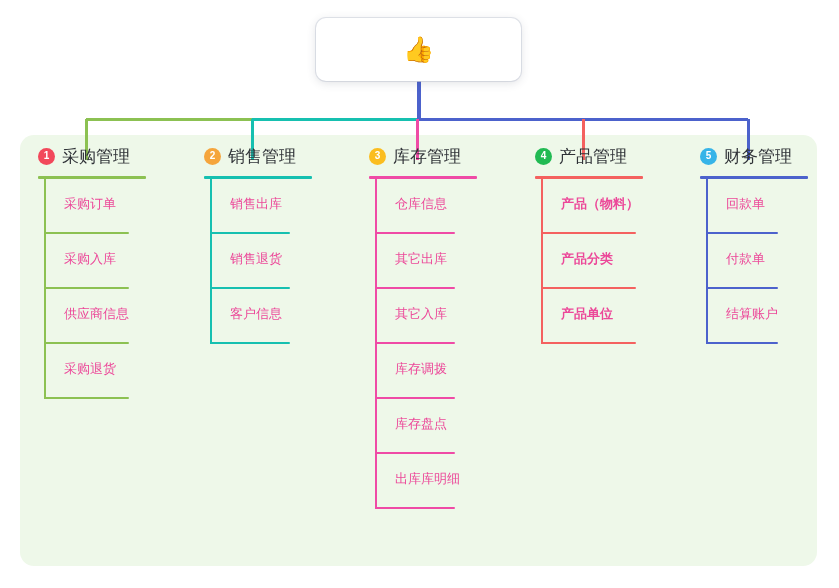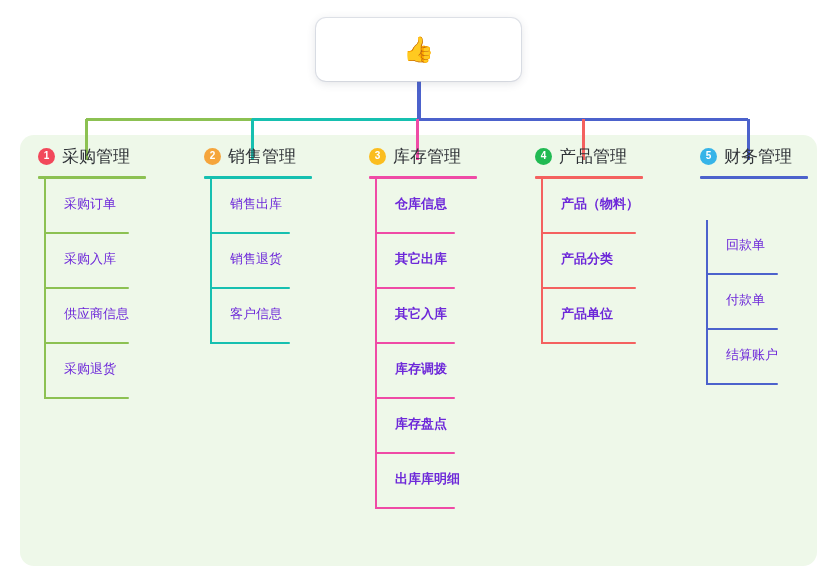--- a/index.html
+++ b/index.html
@@ -44,21 +44,21 @@
   }
   .col-title{font-size:17px;color:#2f3237;white-space:nowrap;}
   .head-rule{height:3px;border-radius:1px;margin-top:7px;}
 
   
   .leaves{position:relative;margin-top:0;}
   .leaf{position:relative;height:55px;}
   .leaf-spine{position:absolute;left:0;top:0;width:2px;height:55px;}
   .leaf-label{
     position:absolute;left:20px;top:16px;
-    font-size:13px;color:#6d28d9;white-space:nowrap;
+    font-size:13px;color:#ec4899;white-space:nowrap;
   }
   .leaf-rule{position:absolute;left:0;bottom:0;height:2px;border-radius:1px;}
 </style>
 </head>
 <body>
 
 <div id="stage">
 
   <div class="panel"></div>
 
@@ -131,21 +131,21 @@
             <div class="leaf-rule" style="width: 80px; background: rgb(22, 192, 176);"></div>
           </div>
         </div>
       </div>
       <div class="col" style="left: 369px;">
         <div class="col-head">
           <span class="badge" style="background: rgb(251, 189, 31);">3</span>
           <span class="col-title">库存管理</span>
         </div>
         <div class="head-rule" style="width: 108px; background: rgb(239, 75, 166);"></div>
-        <div class="leaves" style="margin-left: 6px; font-weight: bold;">
+        <div class="leaves" style="margin-left: 6px;">
           <div class="leaf">
             <div class="leaf-spine" style="background: rgb(239, 75, 166);"></div>
             <div class="leaf-label">仓库信息</div>
             <div class="leaf-rule" style="width: 80px; background: rgb(239, 75, 166);"></div>
           </div>
           <div class="leaf">
             <div class="leaf-spine" style="background: rgb(239, 75, 166);"></div>
             <div class="leaf-label">其它出库</div>
             <div class="leaf-rule" style="width: 80px; background: rgb(239, 75, 166);"></div>
           </div>
@@ -194,21 +194,21 @@
             <div class="leaf-rule" style="width: 95px; background: rgb(244, 97, 95);"></div>
           </div>
         </div>
       </div>
       <div class="col" style="left: 700px;">
         <div class="col-head">
           <span class="badge" style="background: rgb(54, 180, 232);">5</span>
           <span class="col-title">财务管理</span>
         </div>
         <div class="head-rule" style="width: 108px; background: rgb(76, 98, 204);"></div>
-        <div class="leaves" style="margin-left: 6px; margin-top: 41px;">
+        <div class="leaves" style="margin-left: 6px;">
           <div class="leaf">
             <div class="leaf-spine" style="background: rgb(76, 98, 204);"></div>
             <div class="leaf-label">回款单</div>
             <div class="leaf-rule" style="width: 72px; background: rgb(76, 98, 204);"></div>
           </div>
           <div class="leaf">
             <div class="leaf-spine" style="background: rgb(76, 98, 204);"></div>
             <div class="leaf-label">付款单</div>
             <div class="leaf-rule" style="width: 72px; background: rgb(76, 98, 204);"></div>
           </div>

